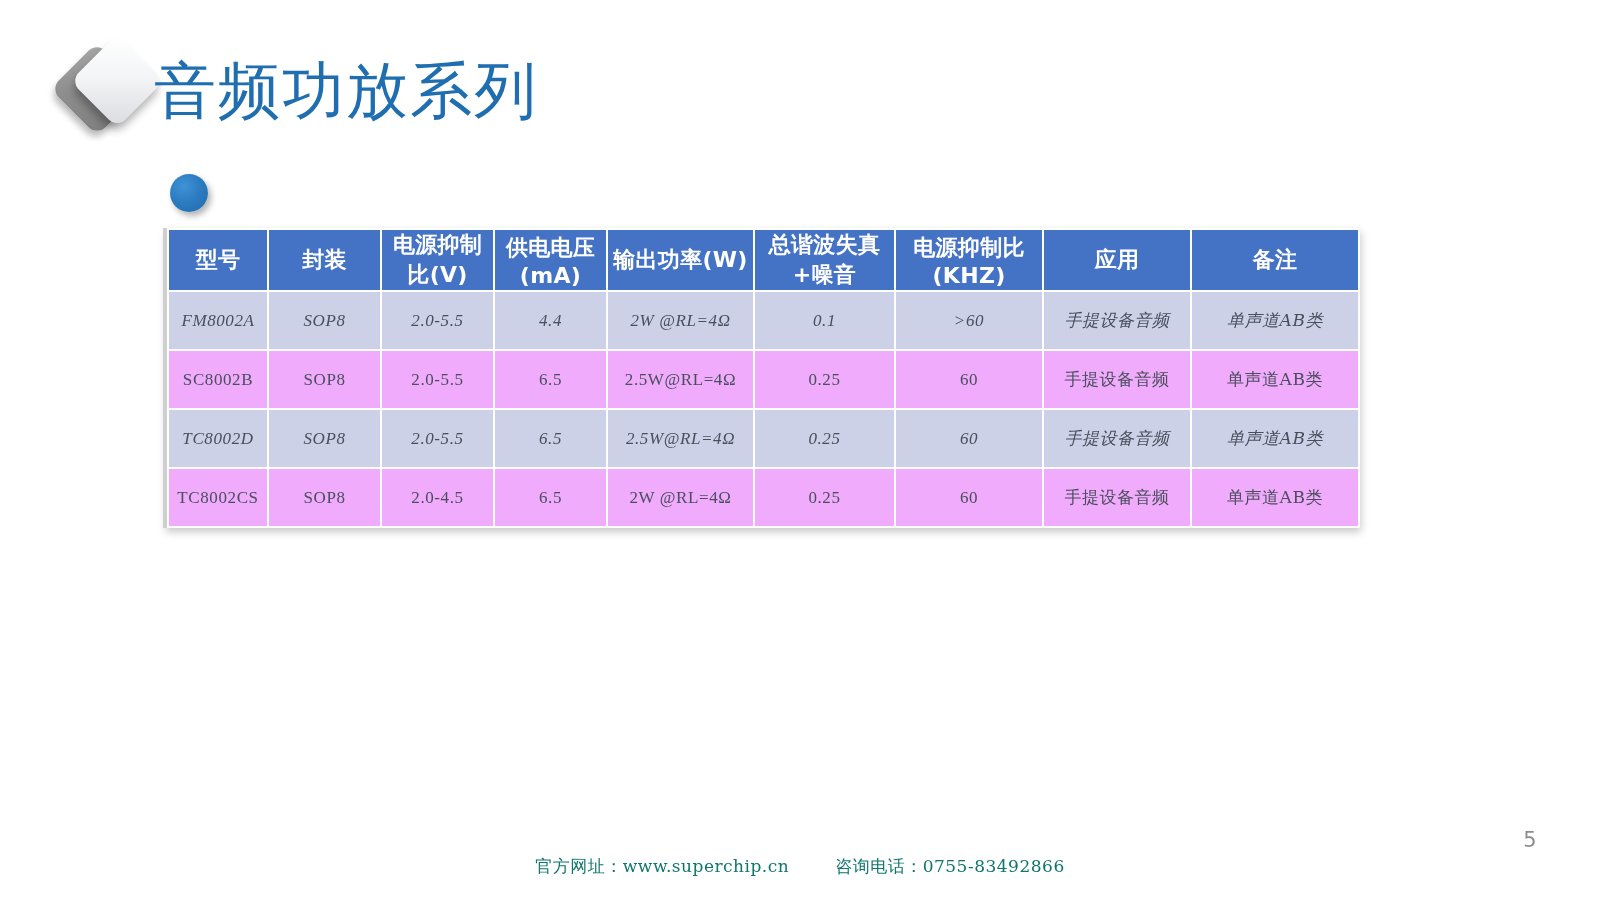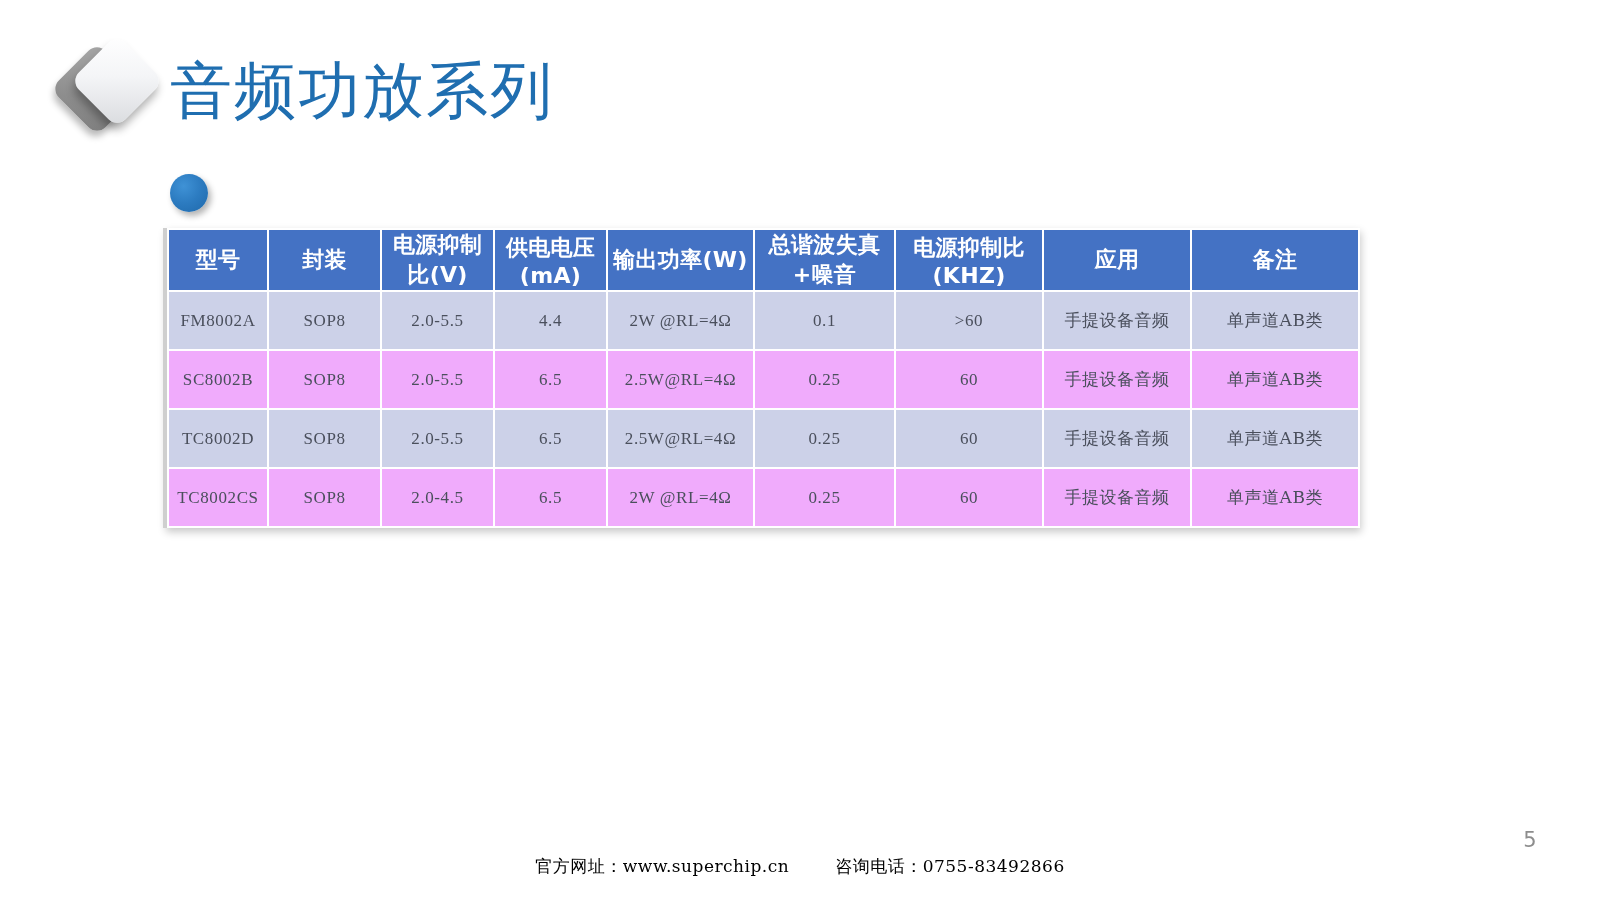--- a/index.html
+++ b/index.html
@@ -55,21 +55,21 @@
   }
   .diamond-front {
     left: 26px;
     top: 12px;
     background: linear-gradient(135deg, #ffffff 0%, #f4f5f7 45%, #d9dbde 100%);
     box-shadow: 4px 6px 9px rgba(0,0,0,0.30);
   }
 
   #page-title {
     position: absolute;
-    left: 112px;
+    left: 96px;
     top: 18px;
     font-family: "DejaVu Serif", "Liberation Serif", serif;
     font-size: 62px;
     line-height: 90px;
     letter-spacing: 2px;
     color: #1f6eb0;
     white-space: nowrap;
   }
 
   
@@ -127,21 +127,21 @@
     color: #4a4f5c;
     font-family: "Liberation Serif", "DejaVu Serif", serif;
     letter-spacing: 0.6px;
   }
   table#spec-table tbody td.cjk {
     font-family: "DejaVu Serif", "Liberation Serif", serif;
     letter-spacing: 0.5px;
     text-align: center;
   }
 
-  table#spec-table tbody tr.row-odd td  { background: #ccd1e8; }
+  table#spec-table tbody tr.row-odd td  { background: #ccd1e8; font-style: italic; }
   table#spec-table tbody tr.row-even td { background: #f0abfc; }
 
   
   col.c0 { width: 100px; }
   col.c1 { width: 113px; }
   col.c2 { width: 113px; }
   col.c3 { width: 113px; }
   col.c4 { width: 147px; }
   col.c5 { width: 141px; }
   col.c6 { width: 148px; }
@@ -150,21 +150,21 @@
 
   
   #footer {
     position: absolute;
     left: 0;
     top: 855px;
     width: 1600px;
     text-align: center;
     font-family: "DejaVu Serif", "Liberation Serif", serif;
     font-size: 17px;
-    color: #000000;
+    color: #0f766e;
     letter-spacing: 0.5px;
   }
   #footer span { display: inline-block; }
   #footer-phone { margin-left: 40px; }
 
   #page-number {
     position: absolute;
     left: 1510px;
     top: 828px;
     width: 40px;

